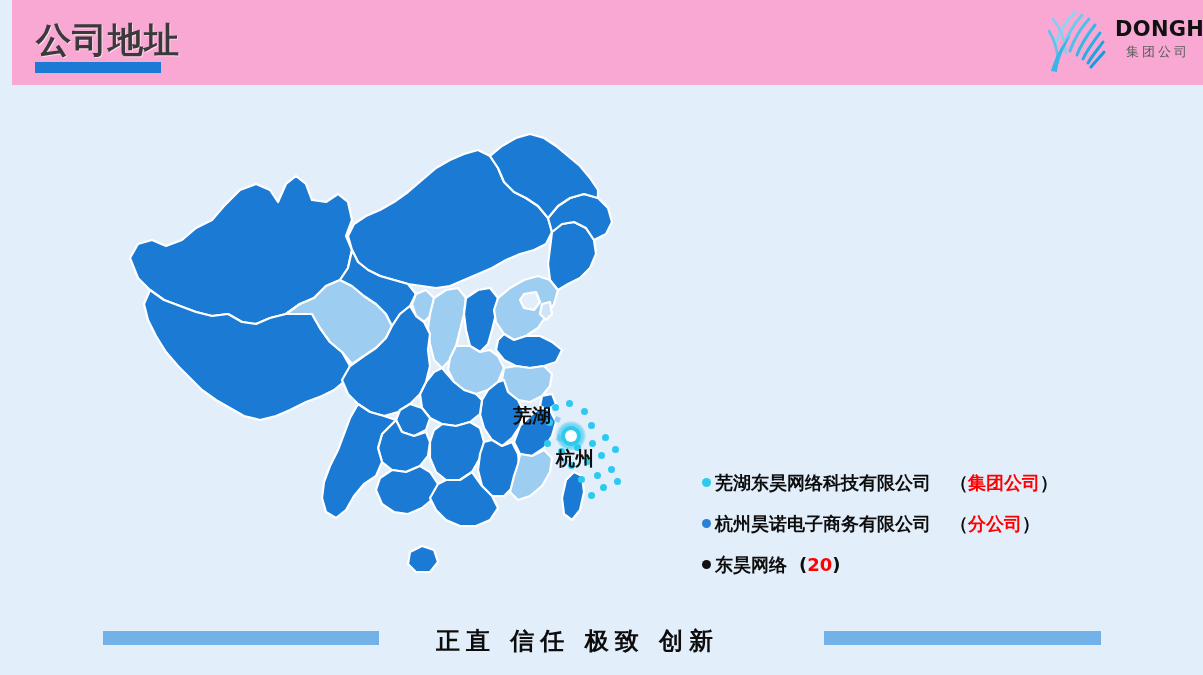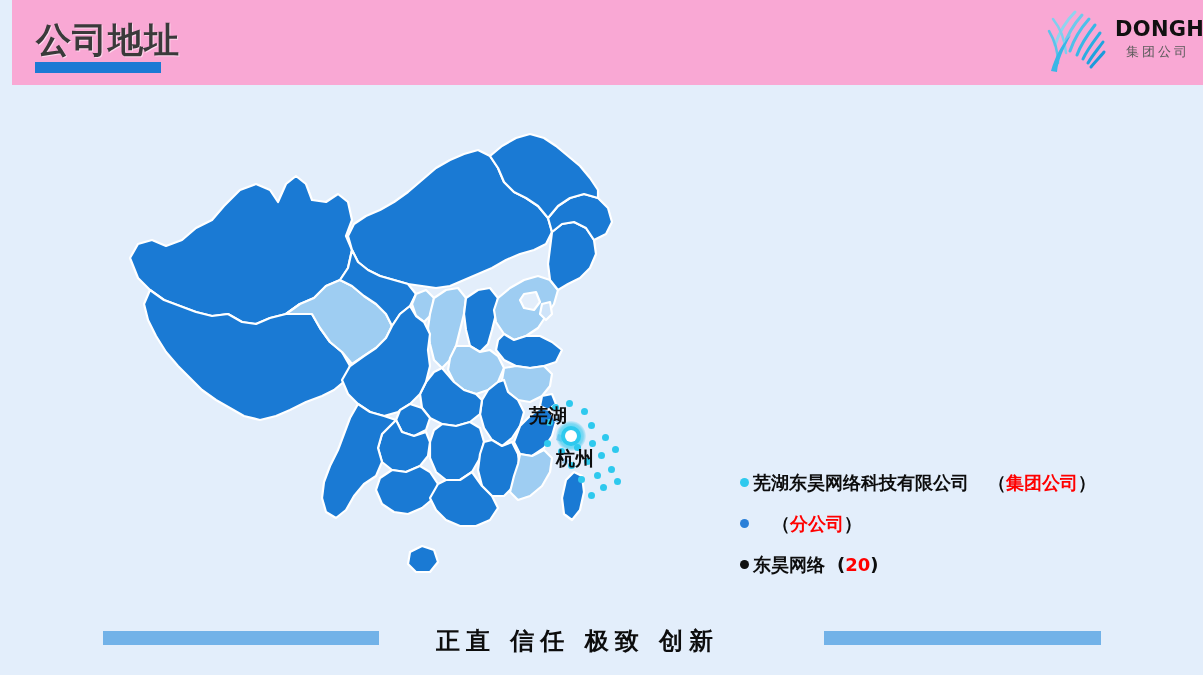--- a/index.html
+++ b/index.html
@@ -87,21 +87,21 @@
   }
   .map-wrap svg { display: block; }
 
   .city-label {
     position: absolute;
     font-size: 19px;
     font-weight: bold;
     color: #0d0d0d;
     white-space: nowrap;
   }
-  .city-wuhu { left: 413px; top: 275px; margin-left: 16px; }
+  .city-wuhu { left: 413px; top: 275px; }
   .city-hangzhou { left: 450px; top: 318px; margin-left: 6px; }
 
   
   .marker-glow {
     position: absolute;
     width: 30px; height: 30px;
     border-radius: 50%;
     background: radial-gradient(circle, #bdf4ff 0%, #4ddcf7 34%, rgba(46,196,235,0.55) 58%, rgba(46,196,235,0) 74%);
   }
   .marker-core {
@@ -114,21 +114,21 @@
   .office-dot {
     position: absolute;
     width: 7px; height: 7px;
     border-radius: 50%;
     background: #2ec9ee;
   }
 
   
   .legend {
     position: absolute;
-    left: 740px;
+    left: 702px;
     top: 462px;
     width: 420px;
   }
   .legend-row {
     display: flex;
     align-items: center;
     height: 41px;
     white-space: nowrap;
   }
   .legend-bullet {
@@ -308,20 +308,21 @@
 <div class="legend">
 
   <div class="legend-row">
     <span class="legend-bullet" style="background:#2ec9ee;"></span>
     <span class="legend-main">芜湖东昊网络科技有限公司</span>
     <span class="legend-tag"><span>（</span><span class="hl">集团公司</span><span>）</span></span>
   </div>
 
   <div class="legend-row">
     <span class="legend-bullet" style="background:#2a7fd8;"></span>
+    <span class="legend-main">杭州昊诺电子商务有限公司</span>
     <span class="legend-tag"><span>（</span><span class="hl">分公司</span><span>）</span></span>
   </div>
 
   <div class="legend-row">
     <span class="legend-bullet" style="background:#111111;"></span>
     <span class="legend-main">东昊网络</span>
     <span class="legend-tag" style="margin-left:12px;"><span>(</span><span class="hl">20</span><span>)</span></span>
   </div>
 
 </div>

